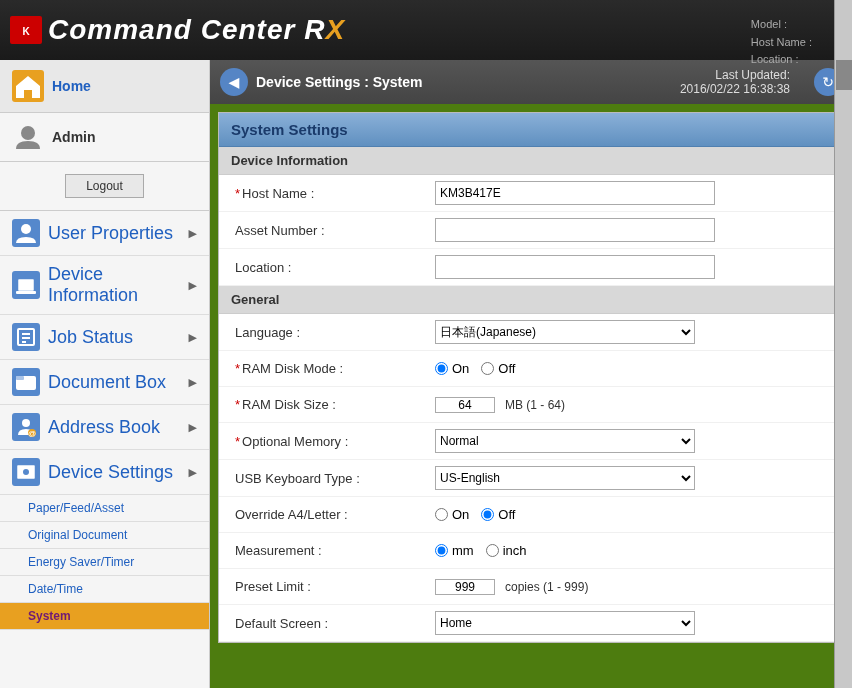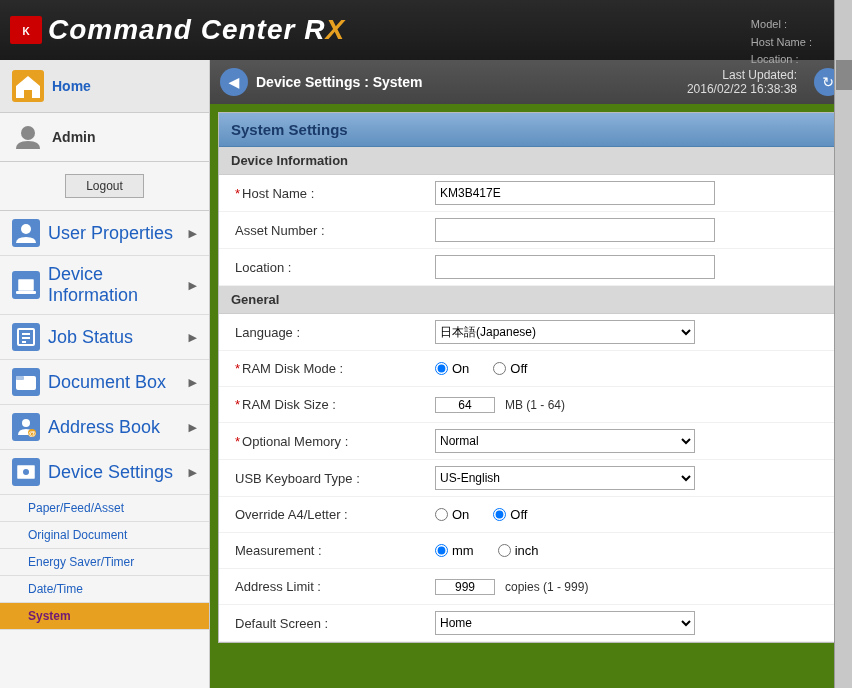--- a/index.html
+++ b/index.html
@@ -202,21 +202,21 @@
       cursor: pointer;
     }
     .breadcrumb-text {
       color: white;
       font-size: 14px;
       font-weight: bold;
     }
     .breadcrumb-right {
       display: flex;
       align-items: center;
-      gap: 17px;
+      gap: 24px;
     }
     .last-updated {
       color: #ddd;
       font-size: 12px;
       text-align: right;
     }
     .refresh-btn {
       width: 28px;
       height: 28px;
       background: #5585c5;
@@ -309,21 +309,21 @@
       width: 260px;
       height: 24px;
       border: 1px solid #aaa;
       font-size: 12px;
       background: white;
     }
 
     .radio-group {
       display: flex;
       align-items: flex-end;
-      gap: 24px;
+      gap: 12px;
     }
     .radio-item {
       display: flex;
       align-items: center;
       gap: 4px;
       font-size: 13px;
     }
 
     .unit-text {
       color: #333;
@@ -535,21 +535,21 @@
               <div class="form-row">
                 <div class="form-label">Measurement :</div>
                 <div class="form-control">
                   <div class="radio-group">
                     <label class="radio-item"><input type="radio" name="measurement" value="mm" checked="" style="">mm</label>
                     <label class="radio-item"><input type="radio" name="measurement" value="inch" style="">inch</label>
                   </div>
                 </div>
               </div>
               <div class="form-row">
-                <div class="form-label">Address Limit :</div>
+                <div class="form-label">Preset Limit :</div>
                 <div class="form-control">
                   <input type="text" class="small-input" value="999" style="">
                   <span class="unit-text">copies (1 - 999)</span>
                 </div>
               </div>
               <div class="form-row">
                 <div class="form-label">Default Screen :</div>
                 <div class="form-control">
                   <select class="select-input"><option value="Home">Home</option><option value="Copy">Copy</option><option value="Send">Send</option></select>
                 </div>

